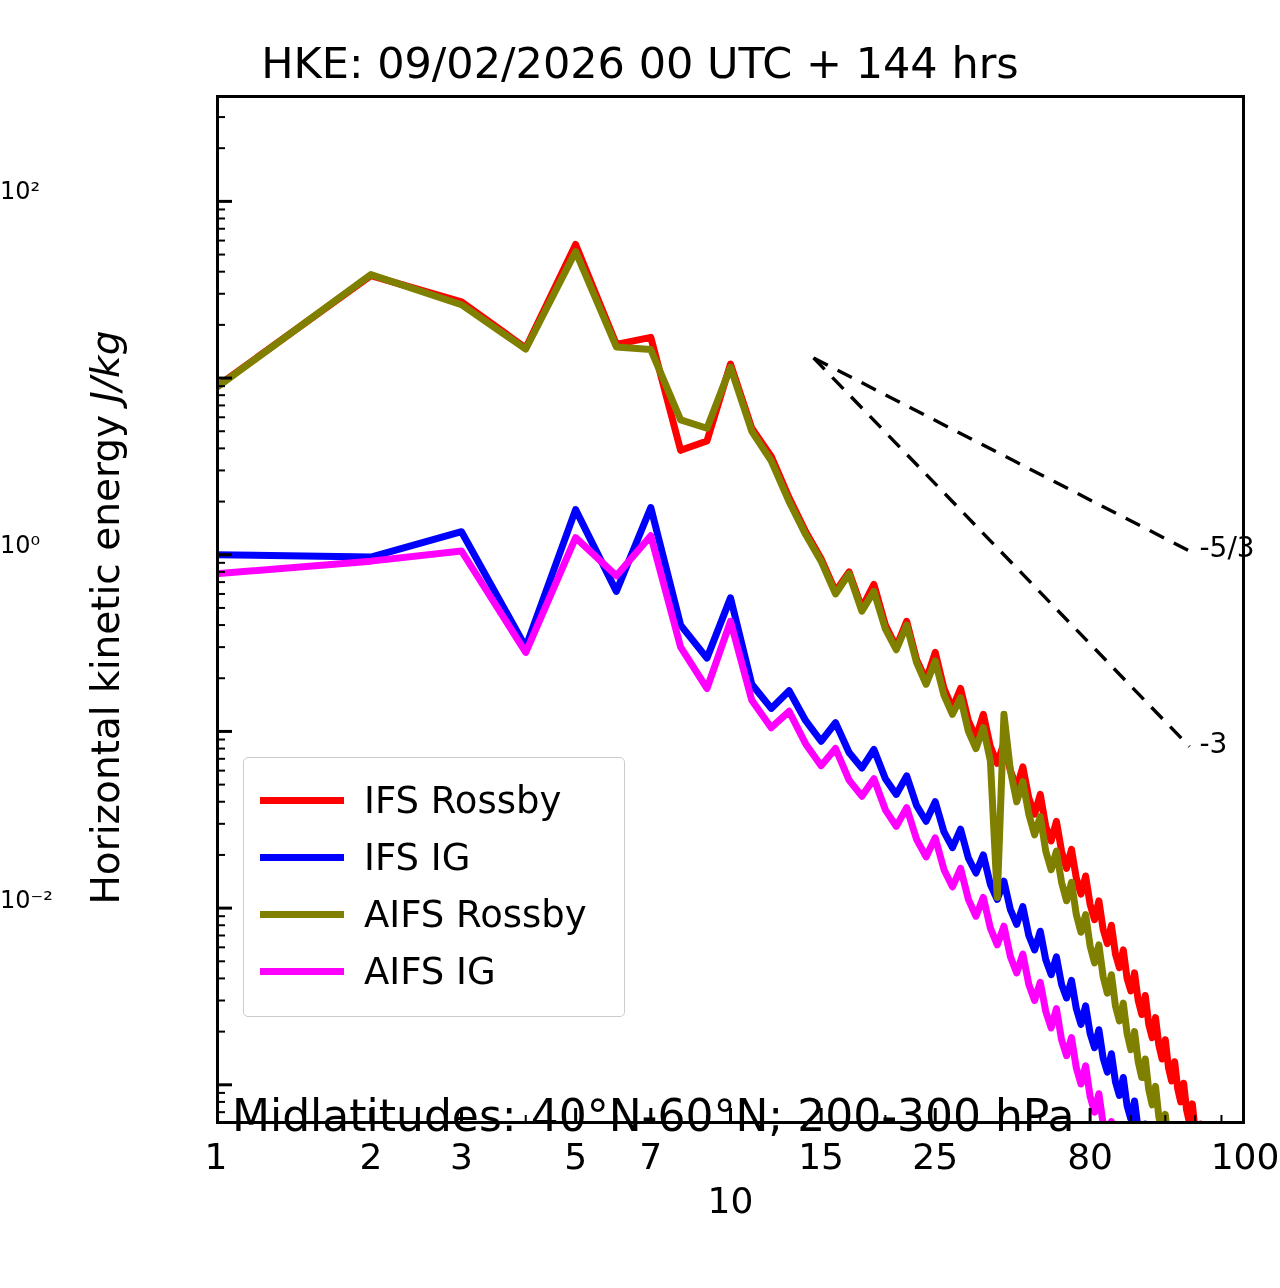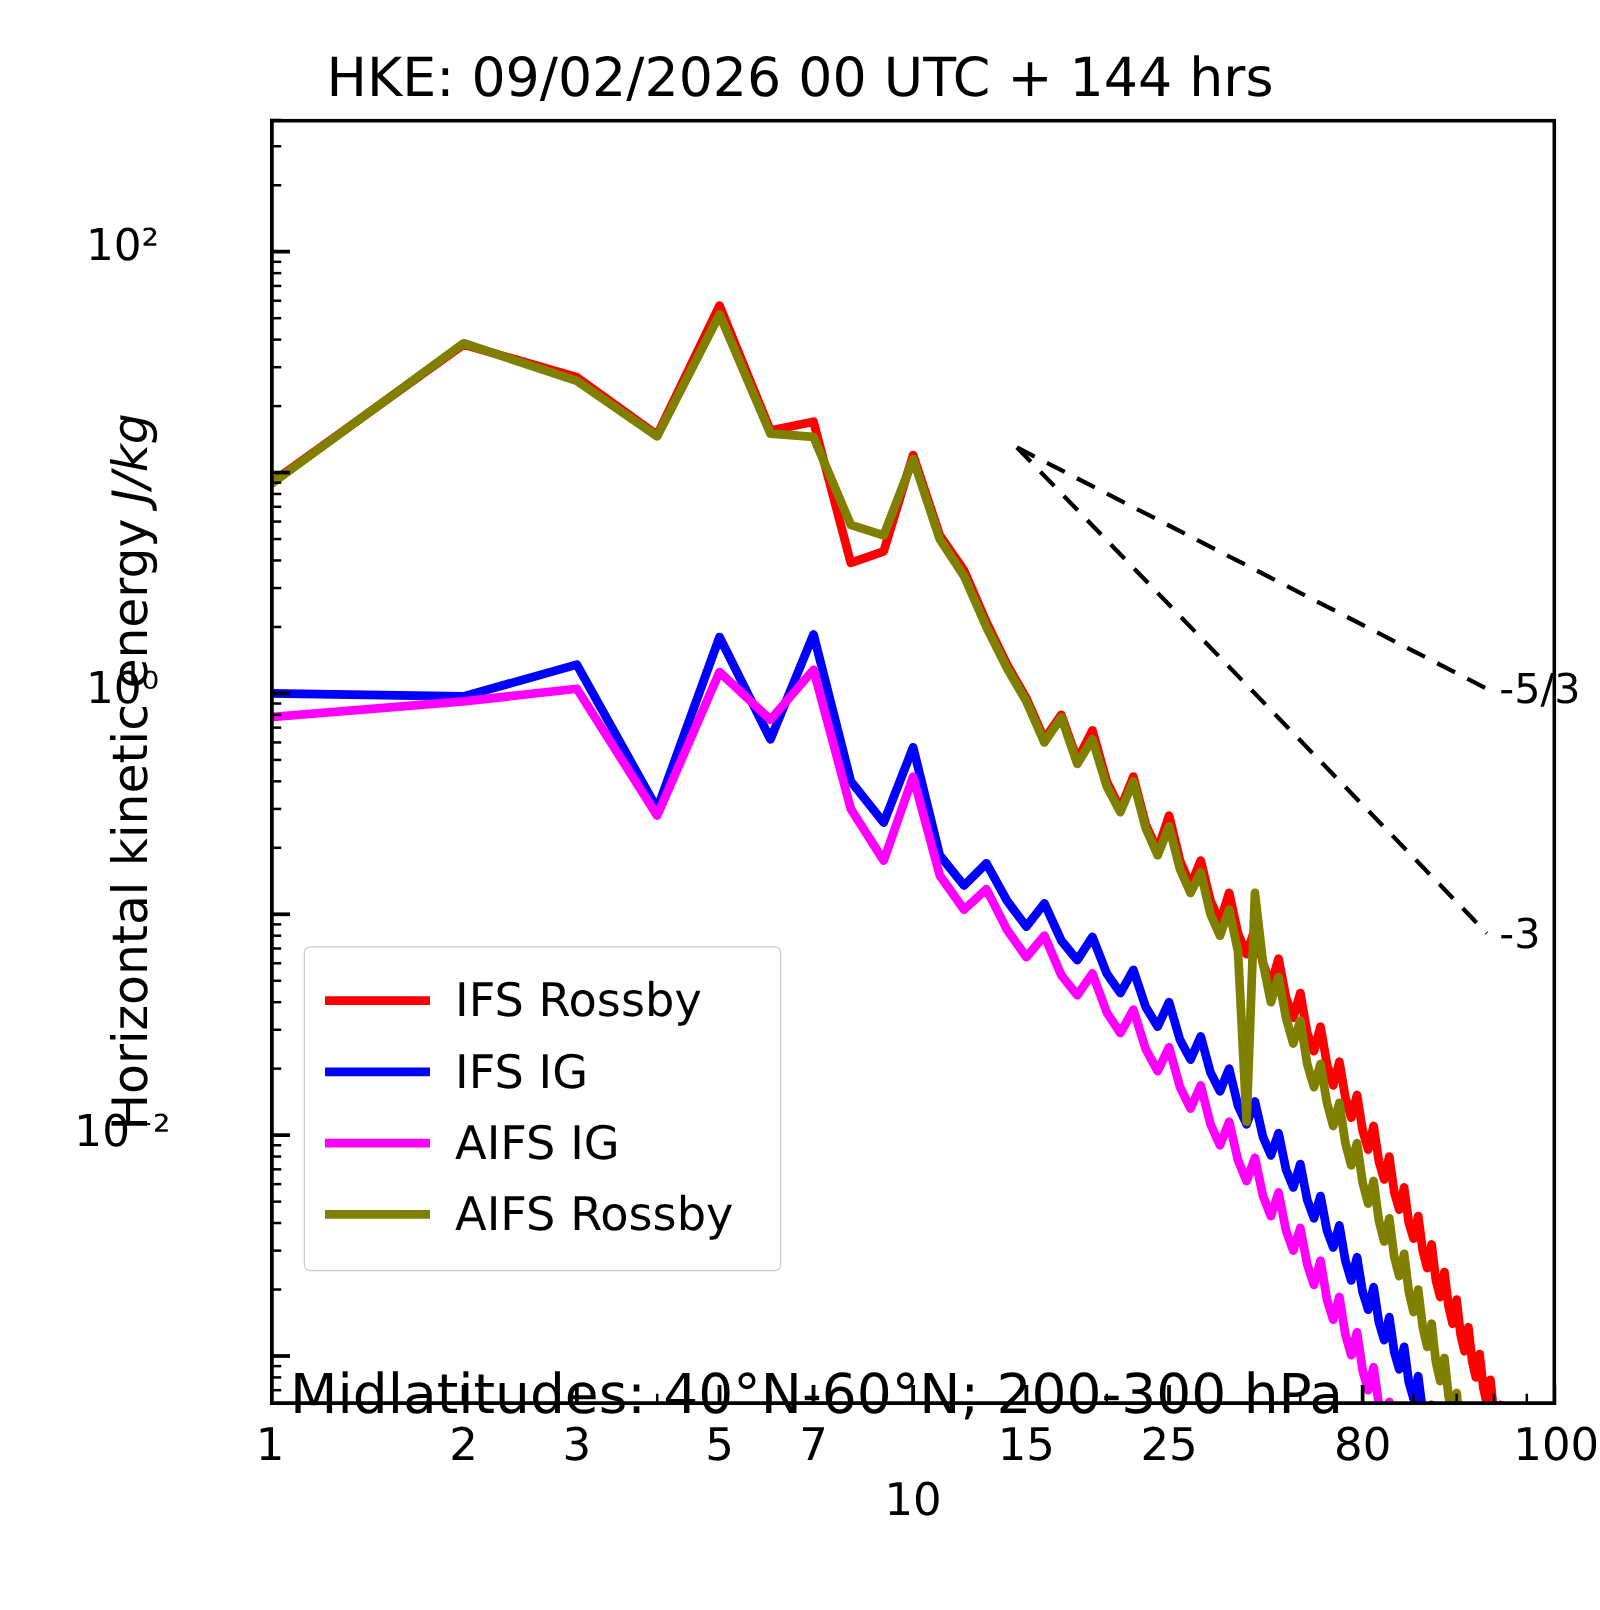--- a/index.html
+++ b/index.html
@@ -52,22 +52,22 @@
     left: 216px; top: 1190px;
     width: 1029px;
     text-align: center;
     font-size: 39px;
     color: #000000;
   }
   #xlabel .ital { font-style: italic; }
   .ytick-label {
     position: absolute;
     right: 0;
-    text-align: center;
-    font-size: 35px;
+    text-align: left;
+    font-size: 24px;
     color: #000000;
     white-space: nowrap;
   }
   .xtick-label {
     position: absolute;
     top: 1136px;
     text-align: center;
     font-size: 36px;
     color: #000000;
     transform: translateX(-50%);
@@ -101,21 +101,21 @@
   }
   #annotation {
     position: absolute;
     left: 232px; top: 1090px;
     font-size: 44px;
     color: #000000;
     white-space: nowrap;
   }
   .slope-label {
     position: absolute;
-    font-size: 33px;
+    font-size: 28px;
     color: #000000;
     white-space: nowrap;
   }
 </style>
 </head>
 <body>
 
 <div id="figure">
 
   <div id="chart-title">HKE: 09/02/2026 00 UTC + 144 hrs</div>
@@ -242,24 +242,24 @@
   <div id="legend-box">
       <div class="legend-row">
         <div class="legend-swatch" style="background: rgb(255, 0, 0);"></div>
         <div class="legend-label">IFS Rossby</div>
       </div>
       <div class="legend-row">
         <div class="legend-swatch" style="background: rgb(0, 0, 255);"></div>
         <div class="legend-label">IFS IG</div>
       </div>
       <div class="legend-row">
+        <div class="legend-swatch" style="background: rgb(128, 128, 0);"></div>
+        <div class="legend-label">AIFS Rossby</div>
+      </div>
+      <div class="legend-row">
         <div class="legend-swatch" style="background: rgb(255, 0, 255);"></div>
         <div class="legend-label">AIFS IG</div>
       </div>
-      <div class="legend-row">
-        <div class="legend-swatch" style="background: rgb(128, 128, 0);"></div>
-        <div class="legend-label">AIFS Rossby</div>
-      </div>
     </div>
 
   <div id="annotation">Midlatitudes: 40°N-60°N; 200-300 hPa</div>
 
 </div>
 
 </body></html>

